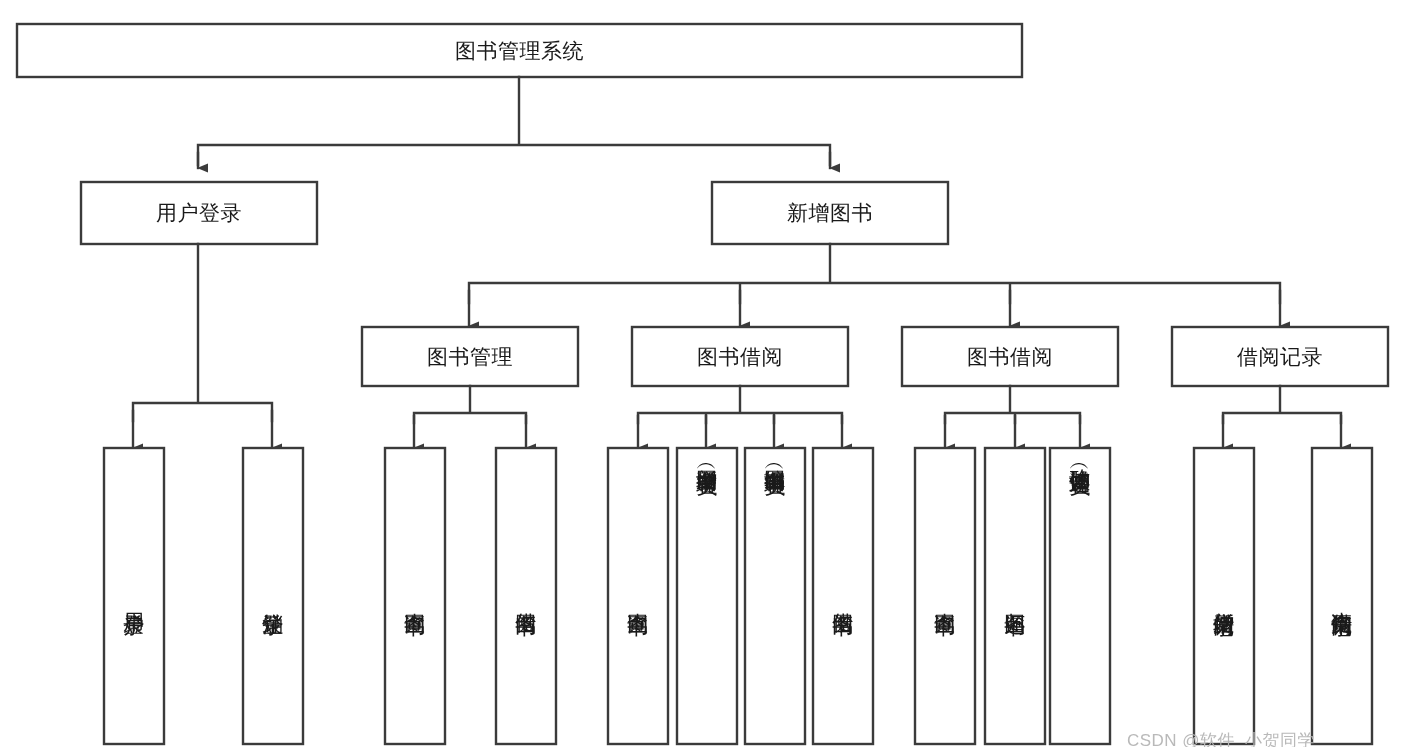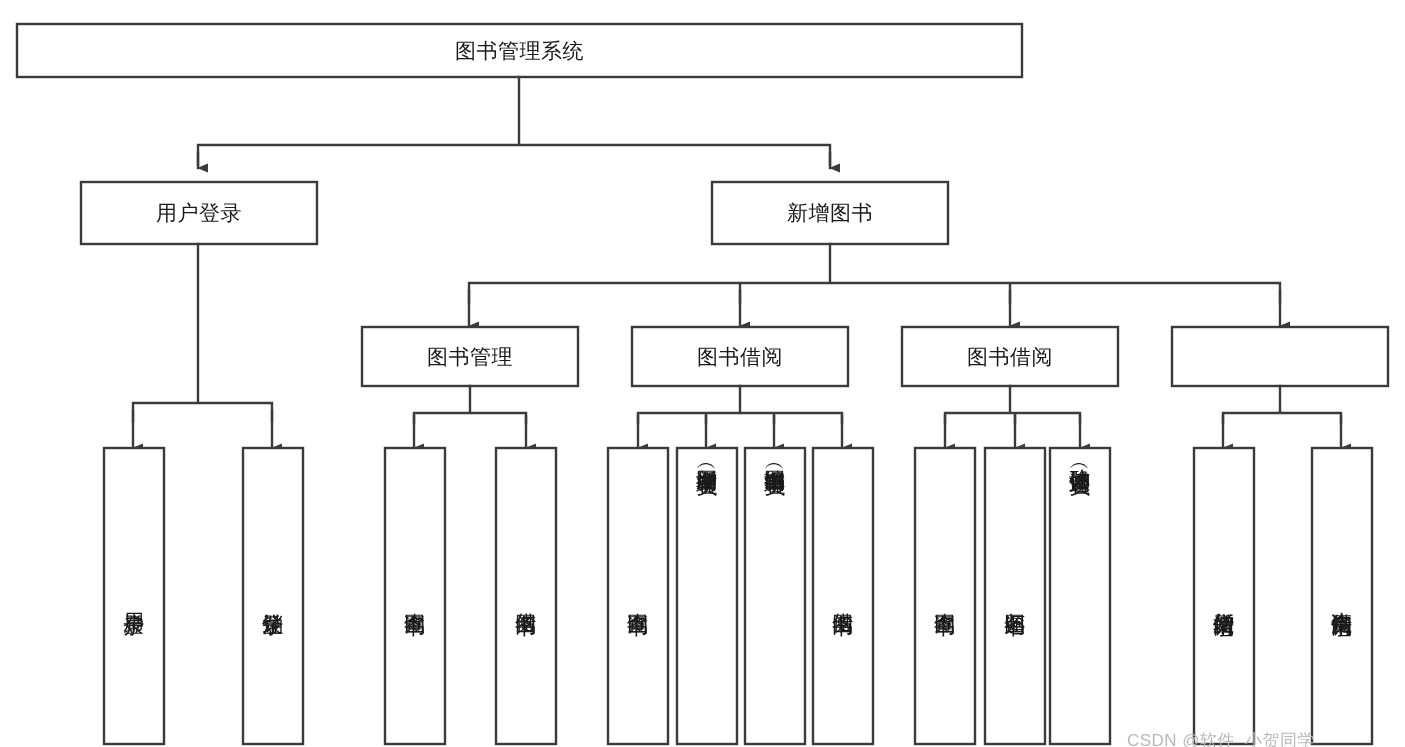--- a/index.html
+++ b/index.html
@@ -158,20 +158,21 @@
   </svg>
 
   <div class="node-label-h" style="left:17px; top:13px; width:1005px; height:53px;">图书管理系统</div>
 
   <div class="node-label-h" style="left:81px; top:171px; width:236px; height:62px;">用户登录</div>
   <div class="node-label-h" style="left:712px; top:171px; width:236px; height:62px;">新增图书</div>
 
   <div class="node-label-h" style="left:362px; top:316px; width:216px; height:59px;">图书管理</div>
   <div class="node-label-h" style="left:632px; top:316px; width:216px; height:59px;">图书借阅</div>
   <div class="node-label-h" style="left:902px; top:316px; width:216px; height:59px;">图书借阅</div>
+  <div class="node-label-h" style="left:1172px; top:316px; width:216px; height:59px;">借阅记录</div>
 
   <div class="node-label-v mid" style="left:104px; top:437px; width:60px; height:296px;">用户登录</div>
   <div class="node-label-v mid" style="left:243px; top:437px; width:60px; height:296px;">注销登录</div>
 
   <div class="node-label-v mid" style="left:385px; top:437px; width:60px; height:296px;">查询图书</div>
   <div class="node-label-v mid" style="left:496px; top:437px; width:60px; height:296px;">借阅图书</div>
 
   <div class="node-label-v mid" style="left:608px; top:437px; width:60px; height:296px;">查询图书</div>
   <div class="node-label-v tall" style="left:677px; top:437px; width:60px; height:296px;">新增图书（管理员）</div>
   <div class="node-label-v tall" style="left:745px; top:437px; width:60px; height:296px;">编辑图书（管理员）</div>

